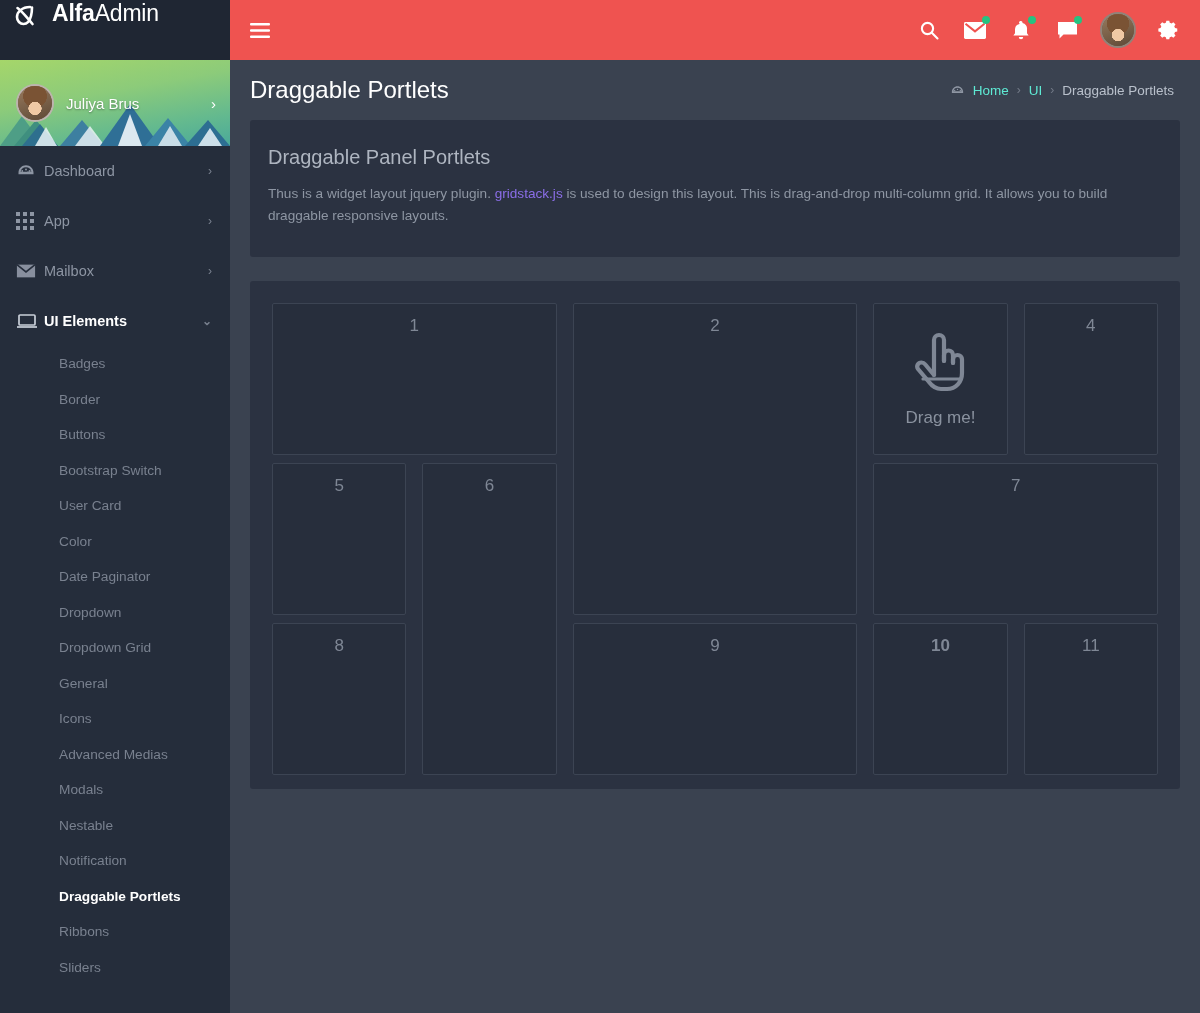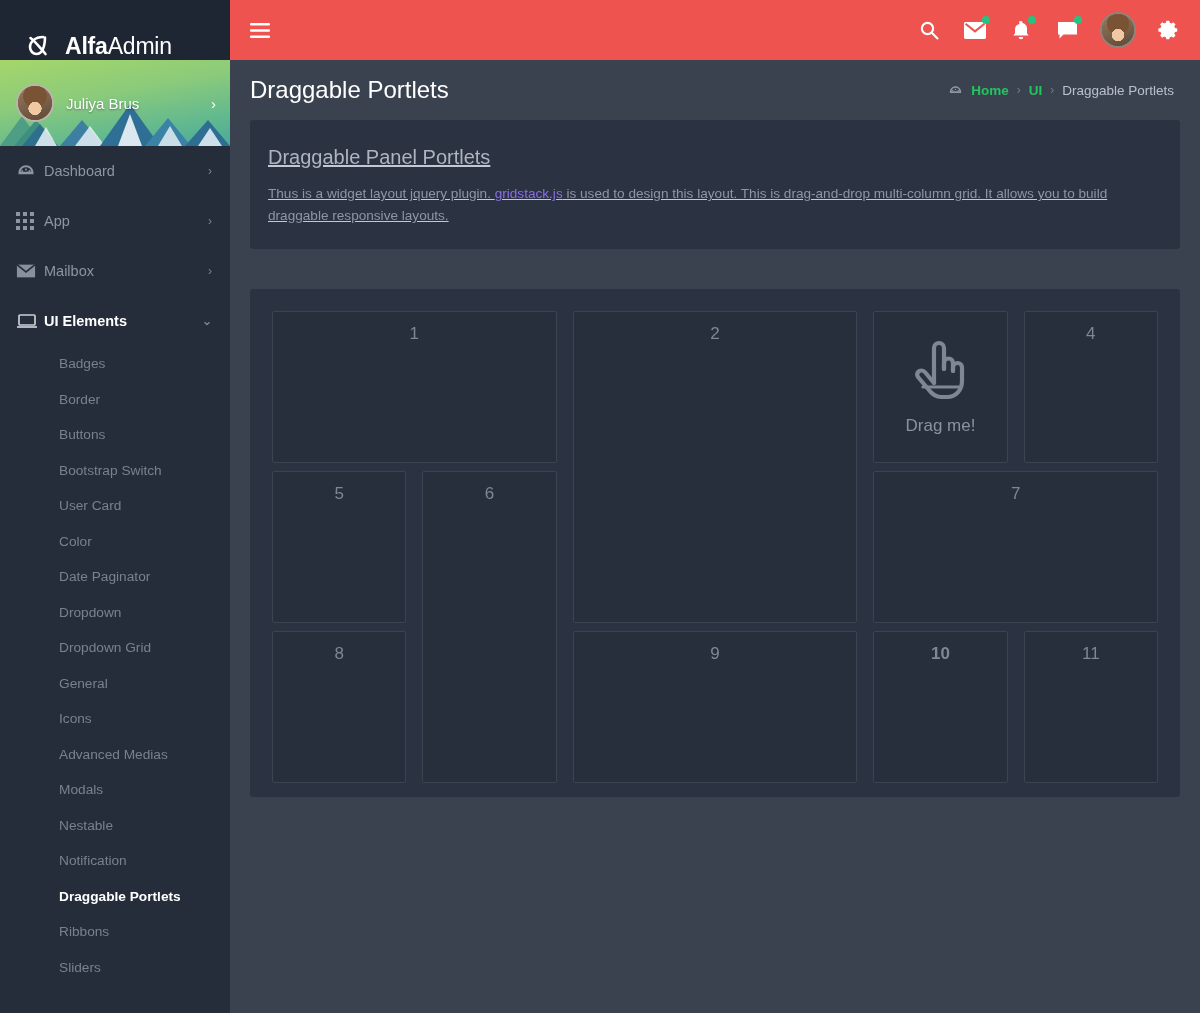--- a/index.html
+++ b/index.html
@@ -7,21 +7,21 @@
   body {
     font-family:"Liberation Sans", sans-serif;
     background:#3a4250;
     color:#c3c9d4;
     -webkit-font-smoothing:antialiased;
   }
   .app { display:flex; width:1200px; height:1013px; }
 
   
   .sidebar { width:230px; height:1013px; background:#252d3b; flex:0 0 230px; position:relative; overflow:hidden; }
-  .brand { height:60px; background:#1f2633; display:flex; align-items:flex-end; padding-left:22px; gap:13px; }
+  .brand { height:60px; background:#1f2633; display:flex; align-items:flex-start; padding-left:9px; gap:13px; }
   .brand-logo { width:30px; height:30px; display:flex; align-items:center; justify-content:center; }
   .brand-title { font-size:23px; color:#fff; letter-spacing:-.2px; white-space:nowrap; }
   .brand-title b { font-weight:700; }
   .brand-title span { font-weight:300; }
 
   .userbanner { height:86px; position:relative; overflow:hidden; display:flex; align-items:center; padding:0 16px; }
   .userbanner .sky { position:absolute; inset:0; background:linear-gradient(170deg,#a5d66a 0%,#8ccb7a 40%,#63b98f 75%,#4aa99a 100%); }
   .userbanner svg.mountains { position:absolute; left:0; bottom:0; width:100%; height:56px; }
   .avatar-ring { width:38px; height:38px; border-radius:50%; position:relative; z-index:3; overflow:hidden; border:2px solid rgba(255,255,255,.55); flex:0 0 38px; background:#6d5a4d; }
   .avatar-ring .face { position:absolute; inset:0; background:
@@ -58,26 +58,26 @@
       radial-gradient(circle at 50% 30%, #7a5334 0 40%, transparent 41%),
       linear-gradient(160deg,#9a7b5e,#5d4936); }
 
   .pagehead { height:60px; display:flex; align-items:center; padding:0 26px 0 20px; flex:0 0 60px; }
   .page-title { font-size:24px; color:#fff; font-weight:400; }
   .pagehead-spacer { flex:1; }
   .breadcrumb { display:flex; align-items:center; gap:8px; font-size:13.5px; color:#8e96a3; }
   .breadcrumb .bc-ico { color:#8e96a3; display:flex; align-items:center; }
   .breadcrumb .sep { color:#727a87; font-size:12px; }
   .breadcrumb .bc-last { color:#b9c0cb; }
-  .breadcrumb a { color:#22c55e; text-decoration:none;font-weight:bold; }
+  .breadcrumb a { color:#5eead4; text-decoration:none; }
 
   .content { flex:1; padding:0 20px; overflow:hidden; }
 
   .panel { background:#2b3241; border-radius:3px; }
-  .intro-panel { padding:26px 18px 22px 18px; margin-bottom:40px;text-decoration:underline; }
+  .intro-panel { padding:26px 18px 30px 18px; margin-bottom:24px; }
   .intro-title { font-size:20px; color:#aeb5c0; font-weight:400; margin-bottom:14px; }
   .intro-text { font-size:13.6px; line-height:1.62; color:#8e96a3; max-width:905px; }
   .intro-text a { color:#8b6ee8; text-decoration:none; }
 
   .grid-panel { padding:14px; }
   .gridstack { display:grid; grid-template-columns:repeat(12,1fr); grid-auto-rows:80px; gap:0; width:100%; }
   .portlet { padding:8px 8px 0 8px; }
   .portlet-inner {
     width:100%; height:100%;
     border:1px solid #3c4453; border-radius:2px;

